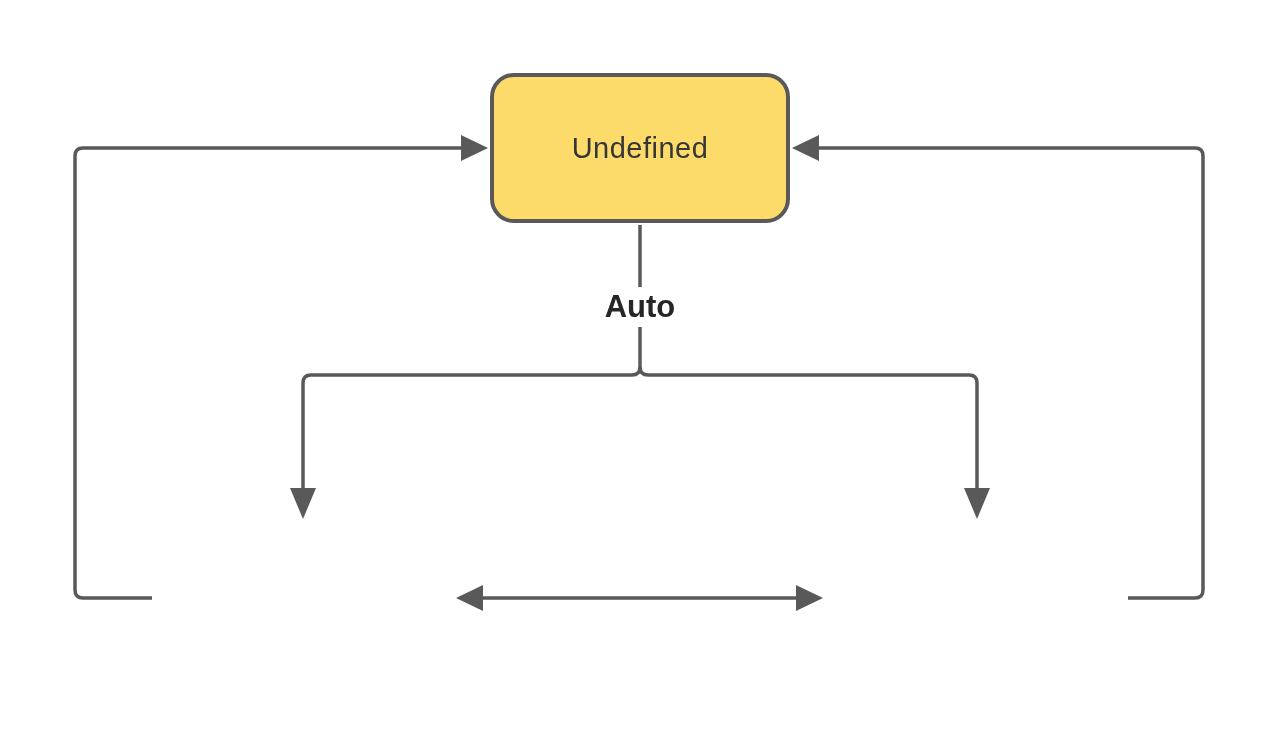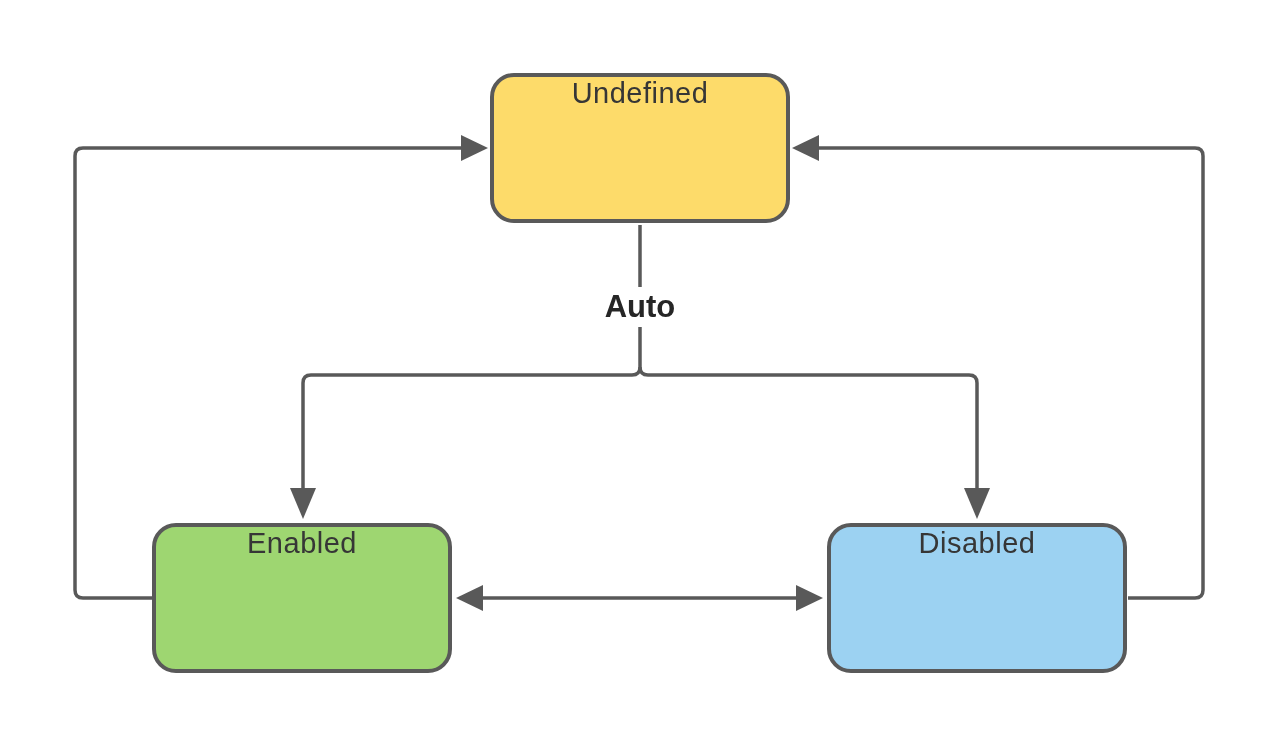--- a/index.html
+++ b/index.html
@@ -32,20 +32,21 @@
   .edges-svg polygon {
     fill: var(--line-color);
     stroke: none;
   }
   .node {
     position: absolute;
     width: 300px; height: 150px;
     border: 4px solid var(--line-color);
     border-radius: 24px;
     display: flex;
+    align-items: center;
     justify-content: center;
   }
   .node-label {
     font-size: 29px;
     color: var(--text-color);
     letter-spacing: 0.5px;
   }
   .node-undefined { left: 490px; top: 73px; }
   .node-enabled  { left: 152px; top: 523px; }
   .node-disabled { left: 827px; top: 523px; }
@@ -90,23 +91,17 @@
       <path d="M482 598 L797 598"></path>
       <polygon points="456,598 483,585 483,611"></polygon>
       <polygon points="823,598 796,585 796,611"></polygon>
     </g>
   </svg>
 
   <div class="node node-undefined" style="background-color: rgb(253, 219, 106);">
     <span class="node-label">Undefined</span>
   </div>
 
-  <div class="node node-enabled" style="background-color: rgb(158, 214, 113);">
-    <span class="node-label">Enabled</span>
-  </div>
 
-  <div class="node node-disabled" style="background-color: rgb(156, 210, 242);">
-    <span class="node-label">Disabled</span>
-  </div>
 
   <div class="edge-label">Auto</div>
 
 </div>
 
 </body></html>

